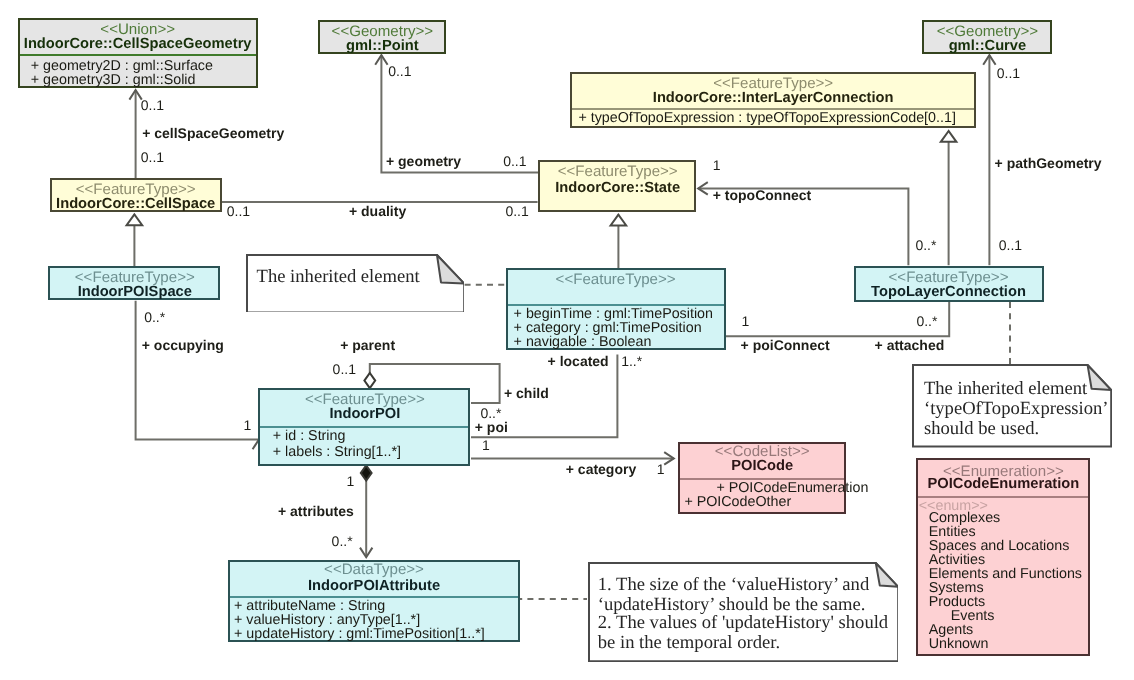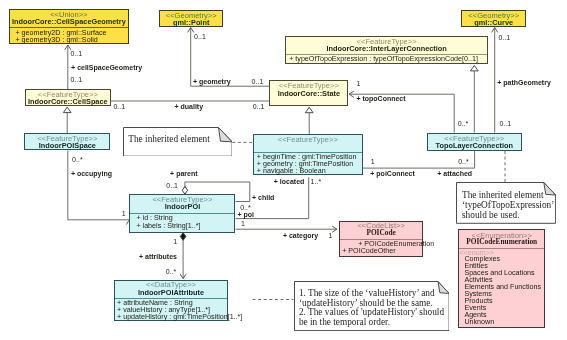--- a/index.html
+++ b/index.html
@@ -7,36 +7,36 @@
        font-family:"Liberation Sans",sans-serif;}
   #diagram{position:relative;width:567px;height:340px;background:#fff;}
 
   .uml-box{position:absolute;box-sizing:border-box;border:1.2px solid #3a3a34;}
   .uml-box .ster{display:block;position:absolute;left:0;right:0;text-align:center;font-size:7.55px;line-height:8px;color:#6a6a5a;}
   .uml-box .nm{display:block;position:absolute;left:0;right:0;text-align:center;font-size:7.35px;line-height:8px;font-weight:bold;color:#100f0c;}
   .uml-box .sep{position:absolute;left:0;right:0;height:1px;background:#6e6e62;}
   .uml-box .attrs{position:absolute;left:2px;right:0;}
   .uml-box .attr{position:absolute;left:0;font-size:7.15px;line-height:8px;color:#1b1b14;white-space:nowrap;text-align:center;}
 
-  .c-green{background:#fde047;border-color:#35441f;}
+  .c-green{background:#e5e5e5;border-color:#35441f;}
   .c-green .sep{background:#3f7a2b;}
   .c-green .ster{color:#4f7a38;}
   .c-green .nm{color:#16300a;}
   .c-yellow{background:#fffdd7;border-color:#4a4834;}
   .c-yellow .sep{background:#989678;}
   .c-yellow .ster{color:#8e8c6e;}
   .c-yellow .nm{color:#25240f;}
   .c-cyan{background:#d3f4f5;border-color:#2b5254;}
   .c-cyan .sep{background:#4b8f91;}
   .c-cyan .ster{color:#6d8f90;}
   .c-cyan .nm{color:#0f2224;}
   .c-pink{background:#fdd1d3;border-color:#4a3132;}
   .c-pink .sep{background:#a87f80;}
   .c-pink .ster{color:#97797a;}
-  .c-pink .nm{color:#2b1516;font-family:Liberation Serif, serif;}
+  .c-pink .nm{color:#2b1516;}
 
   .note{position:absolute;box-sizing:border-box;background:transparent;
         font-family:"Liberation Serif",serif;font-size:9.3px;line-height:10.1px;color:#262626;}
   .note .txt{position:absolute;left:7.5px;top:4px;right:2px;white-space:nowrap;}
 
   svg.lay{position:absolute;left:0;top:0;width:567px;height:340px;overflow:visible;}
   .lbl{position:absolute;font-size:7.0px;line-height:8px;color:#1e1e18;white-space:nowrap;}
   .lbl.b{font-weight:bold;}
   .enum-item{font-size:7.3px;line-height:8.2px;color:#2a1f1f;white-space:nowrap;}
 </style>
@@ -145,21 +145,21 @@
       </div>
       <div class="uml-box c-cyan" style="left: 24.3px; top: 133px; width: 86.2px; height: 17.4px;">
         <span class="ster" style="top: 0.8px;">&lt;&lt;FeatureType&gt;&gt;</span>
         <span class="nm" style="top: 8.1px;">IndoorPOISpace</span>
       </div>
       <div class="uml-box c-cyan" style="left: 252.8px; top: 134.4px; width: 110px; height: 41px;">
         <span class="ster" style="top: 0.3px;">&lt;&lt;FeatureType&gt;&gt;</span>
         <div class="sep" style="top: 16.2px;"></div>
         <div class="attrs" style="top: 0px; left: 3px;">
           <div class="attr" style="top: 17.4px;">+ beginTime : gml:TimePosition</div>
-          <div class="attr" style="top: 24.6px;">+ geometry : gml:TimePosition</div>
+          <div class="attr" style="top: 24.6px;">+ category : gml:TimePosition</div>
           <div class="attr" style="top: 31.8px;">+ navigable : Boolean</div>
         </div>
       </div>
       <div class="uml-box c-cyan" style="left: 426.5px; top: 132.6px; width: 95.5px; height: 18.1px;">
         <span class="ster" style="top: 1.1px;">&lt;&lt;FeatureType&gt;&gt;</span>
         <span class="nm" style="top: 8.4px;">TopoLayerConnection</span>
       </div>
       <div class="uml-box c-cyan" style="left: 129.4px; top: 194.1px; width: 106.1px; height: 38.6px;">
         <span class="ster" style="top: 1.1px;">&lt;&lt;FeatureType&gt;&gt;</span>
         <span class="nm" style="top: 8.4px;">IndoorPOI</span>
@@ -171,21 +171,21 @@
       </div>
       <div class="uml-box c-pink" style="left: 339px; top: 220.6px; width: 84.2px; height: 36.8px;">
         <span class="ster" style="top: 0.6px;">&lt;&lt;CodeList&gt;&gt;</span>
         <span class="nm" style="top: 7.9px;">POICode</span>
         <div class="sep" style="top: 17px;"></div>
         <div class="attrs" style="top: 0px; left: 2.2px;">
           <div class="attr" style="top: 18.2px; margin-left: 16px;">+ POICodeEnumeration</div>
           <div class="attr" style="top: 25.4px;">+ POICodeOther</div>
         </div>
       </div>
-      <div class="uml-box c-cyan" style="left: 114px; top: 280.2px; width: 114px; height: 40.6px;">
+      <div class="uml-box c-cyan" style="left: 114px; top: 280.2px; width: 146px; height: 40.6px;">
         <span class="ster" style="top: 0.3px;">&lt;&lt;DataType&gt;&gt;</span>
         <span class="nm" style="top: 7.6px;">IndoorPOIAttribute</span>
         <div class="sep" style="top: 16.4px;"></div>
         <div class="attrs" style="top: 0px; left: 2px;">
           <div class="attr" style="top: 17.6px;">+ attributeName : String</div>
           <div class="attr" style="top: 24.8px;">+ valueHistory : anyType[1..*]</div>
           <div class="attr" style="top: 32px;">+ updateHistory : gml:TimePosition[1..*]</div>
         </div>
       </div>
       <div class="uml-box c-pink" style="left: 457.9px; top: 229.3px; width: 87.6px; height: 99px;">
@@ -194,21 +194,21 @@
         <div class="sep" style="top: 17.9px;"></div>
         <div class="attrs" style="top: 0px; left: 0.5px;">
           <div class="attr" style="color: rgb(200, 163, 163); top: 18.5px;">&lt;&lt;enum&gt;&gt;</div>
           <div class="attr enum-item" style="left: 5px; top: 25px;">Complexes</div>
           <div class="attr enum-item" style="left: 5px; top: 31.95px;">Entities</div>
           <div class="attr enum-item" style="left: 5px; top: 38.9px;">Spaces and Locations</div>
           <div class="attr enum-item" style="left: 5px; top: 45.85px;">Activities</div>
           <div class="attr enum-item" style="left: 5px; top: 52.8px;">Elements and Functions</div>
           <div class="attr enum-item" style="left: 5px; top: 59.75px;">Systems</div>
           <div class="attr enum-item" style="left: 5px; top: 66.7px;">Products</div>
-          <div class="attr enum-item" style="left: 5px; top: 73.65px;">Events</div>
+          <div class="attr enum-item" style="left: 16px; top: 73.65px;">Events</div>
           <div class="attr enum-item" style="left: 5px; top: 80.6px;">Agents</div>
           <div class="attr enum-item" style="left: 5px; top: 87.55px;">Unknown</div>
         </div>
       </div>
     </div>
   <div id="labels">
       <div class="lbl" style="left: 70.4px; top: 49.7px;">0..1</div>
       <div class="lbl b" style="left: 71.1px; top: 63.8px;">+ cellSpaceGeometry</div>
       <div class="lbl" style="left: 70.4px; top: 76.3px;">0..1</div>
       <div class="lbl" style="left: 194.1px; top: 32.7px;">0..1</div>

